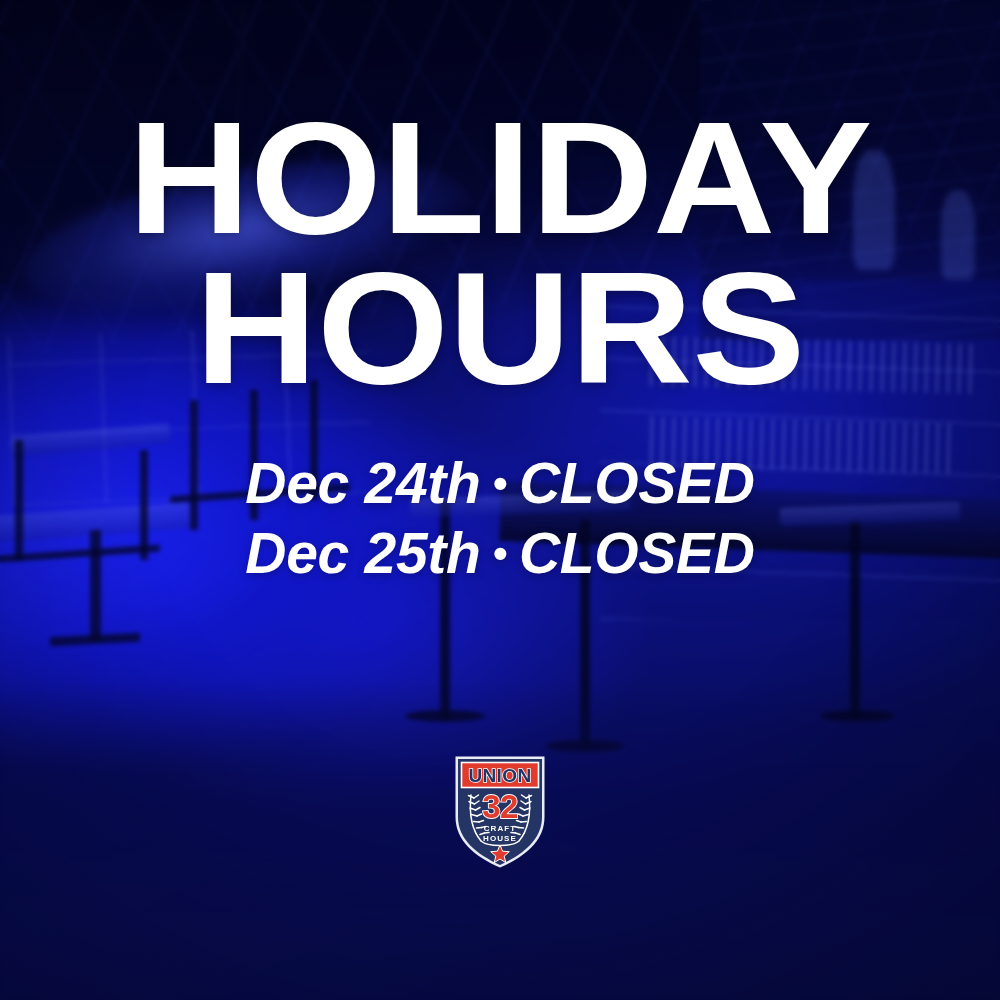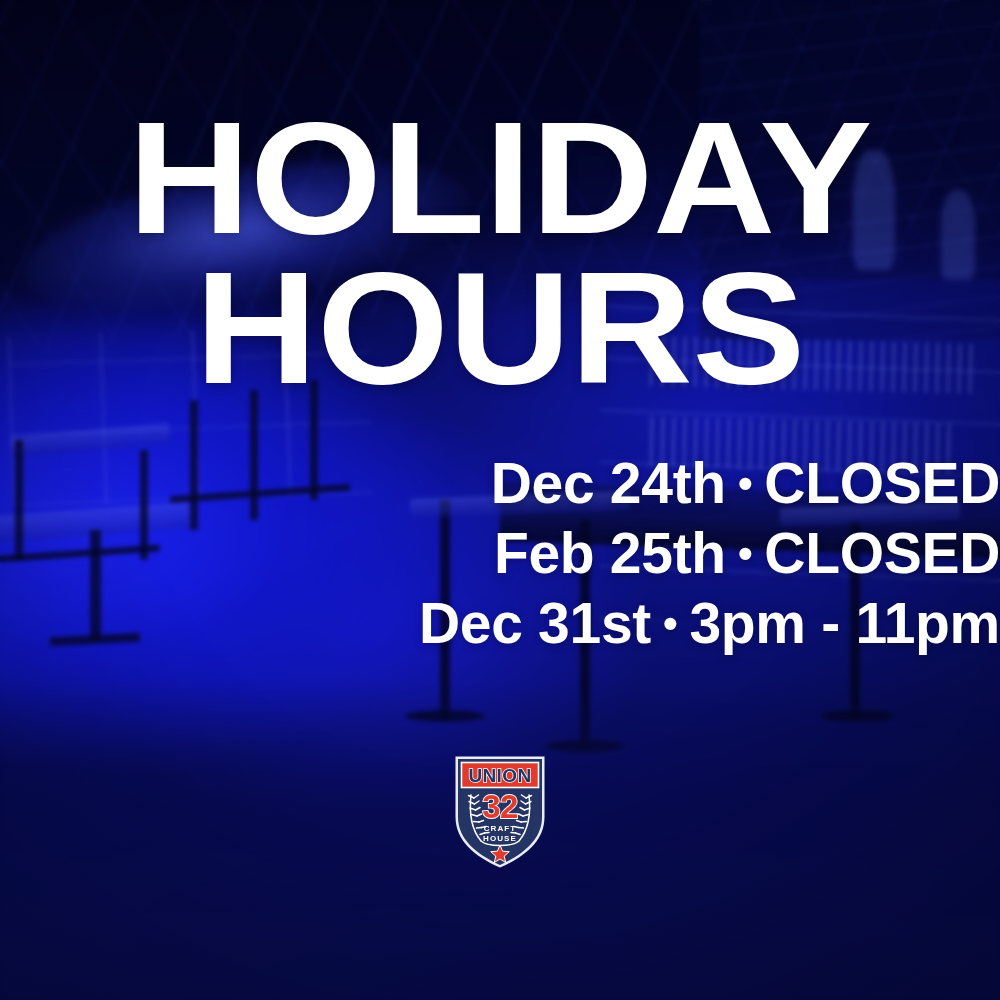--- a/index.html
+++ b/index.html
@@ -241,22 +241,23 @@
     right: 0;
     font-size: 160px;
     transform: scaleX(1.06);
   }
 
   .schedule {
     position: absolute;
     top: 448px;
     left: 0;
     right: 0;
-    text-align: right;
+    text-align: center;
     color: #fff;
+    font-style: italic;
   }
   .sched-line {
     font-family: "Liberation Sans", sans-serif;
     font-weight: 700;
     font-size: 57px;
     line-height: 70px;
     letter-spacing: -0.3px;
     white-space: nowrap;
     text-shadow: 0 2px 8px rgba(0,0,0,0.28);
   }
@@ -337,26 +338,23 @@
     <div class="headline headline-1">HOLIDAY</div>
     <div class="headline headline-2">HOURS</div>
 
     <div class="schedule">
 
       <div class="sched-line">
         <span>Dec 24th</span><span class="sched-sep">•</span><span>CLOSED</span>
       </div>
 
       <div class="sched-line">
-        <span>Feb 25th</span><span class="sched-sep">•</span><span>CLOSED</span>
+        <span>Dec 25th</span><span class="sched-sep">•</span><span>CLOSED</span>
       </div>
 
-      <div class="sched-line">
-        <span>Dec 31st</span><span class="sched-sep">•</span><span>3pm - 11pm</span>
-      </div>
 
 
     </div>
 
     <div class="logo-wrap">
       <svg viewBox="0 0 92 114" xmlns="http://www.w3.org/2000/svg" aria-label="Union 32 Craft House">
         <defs>
           <clipPath id="shieldClip">
             <path d="M4 4 H88 V62 C88 84 70 99 46 110 C22 99 4 84 4 62 Z"></path>
           </clipPath>

